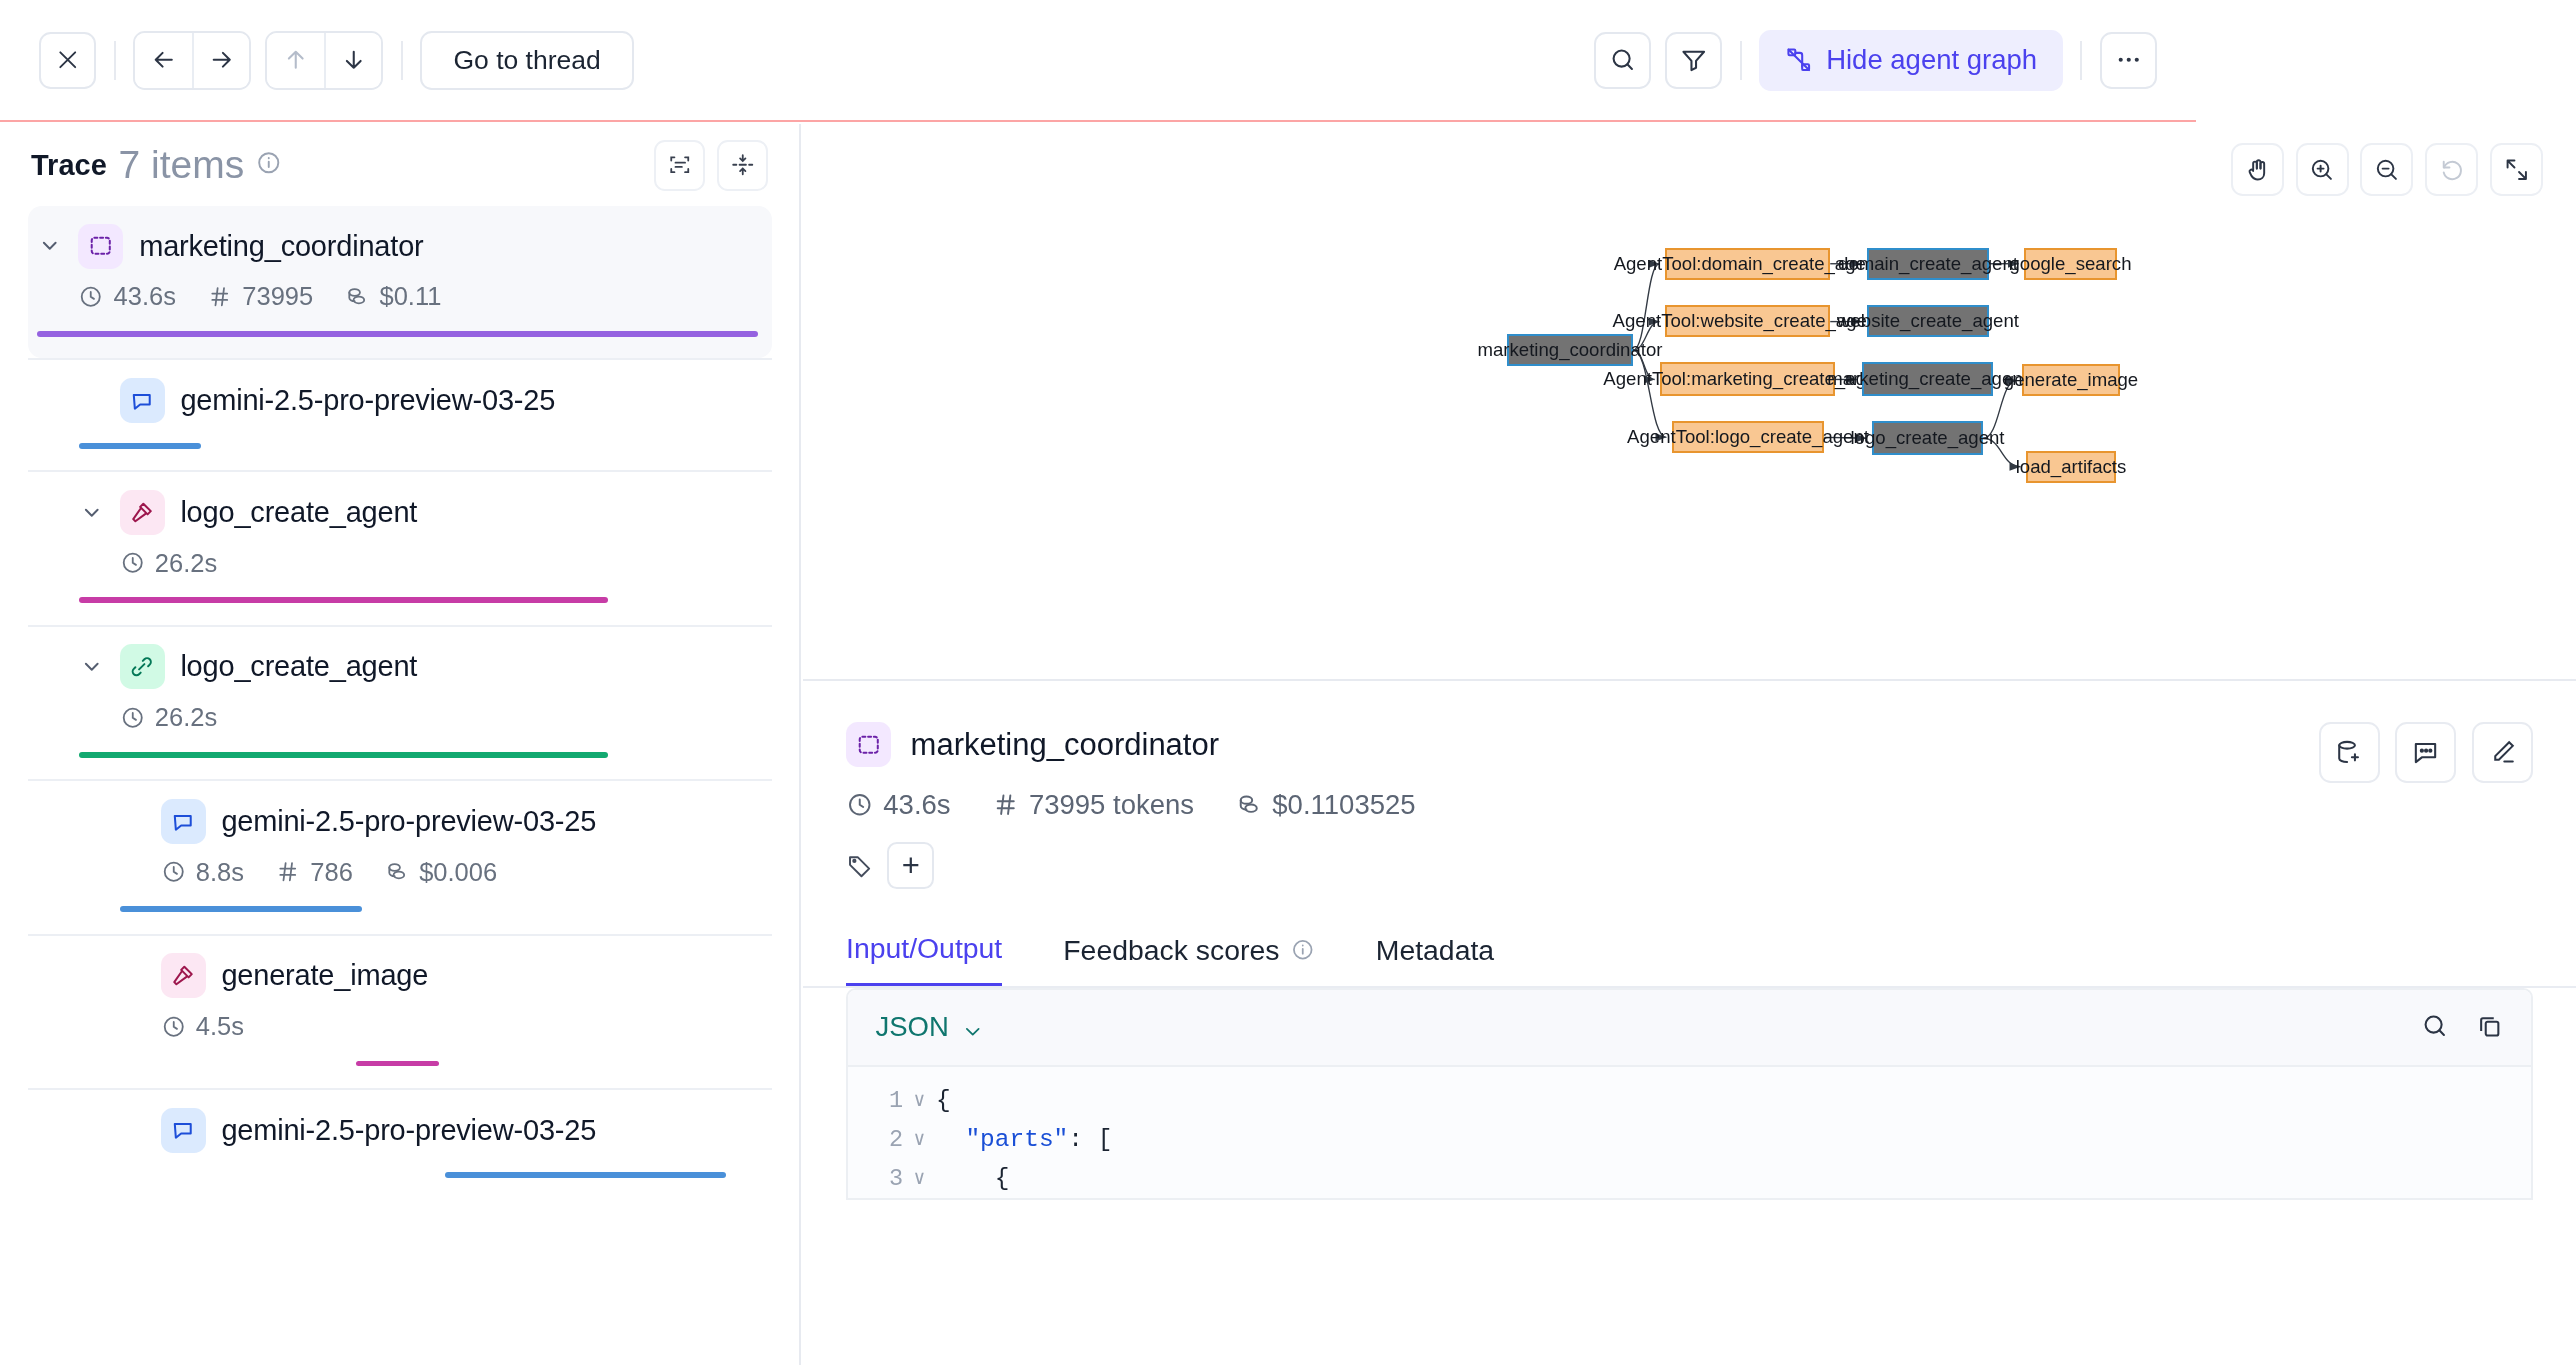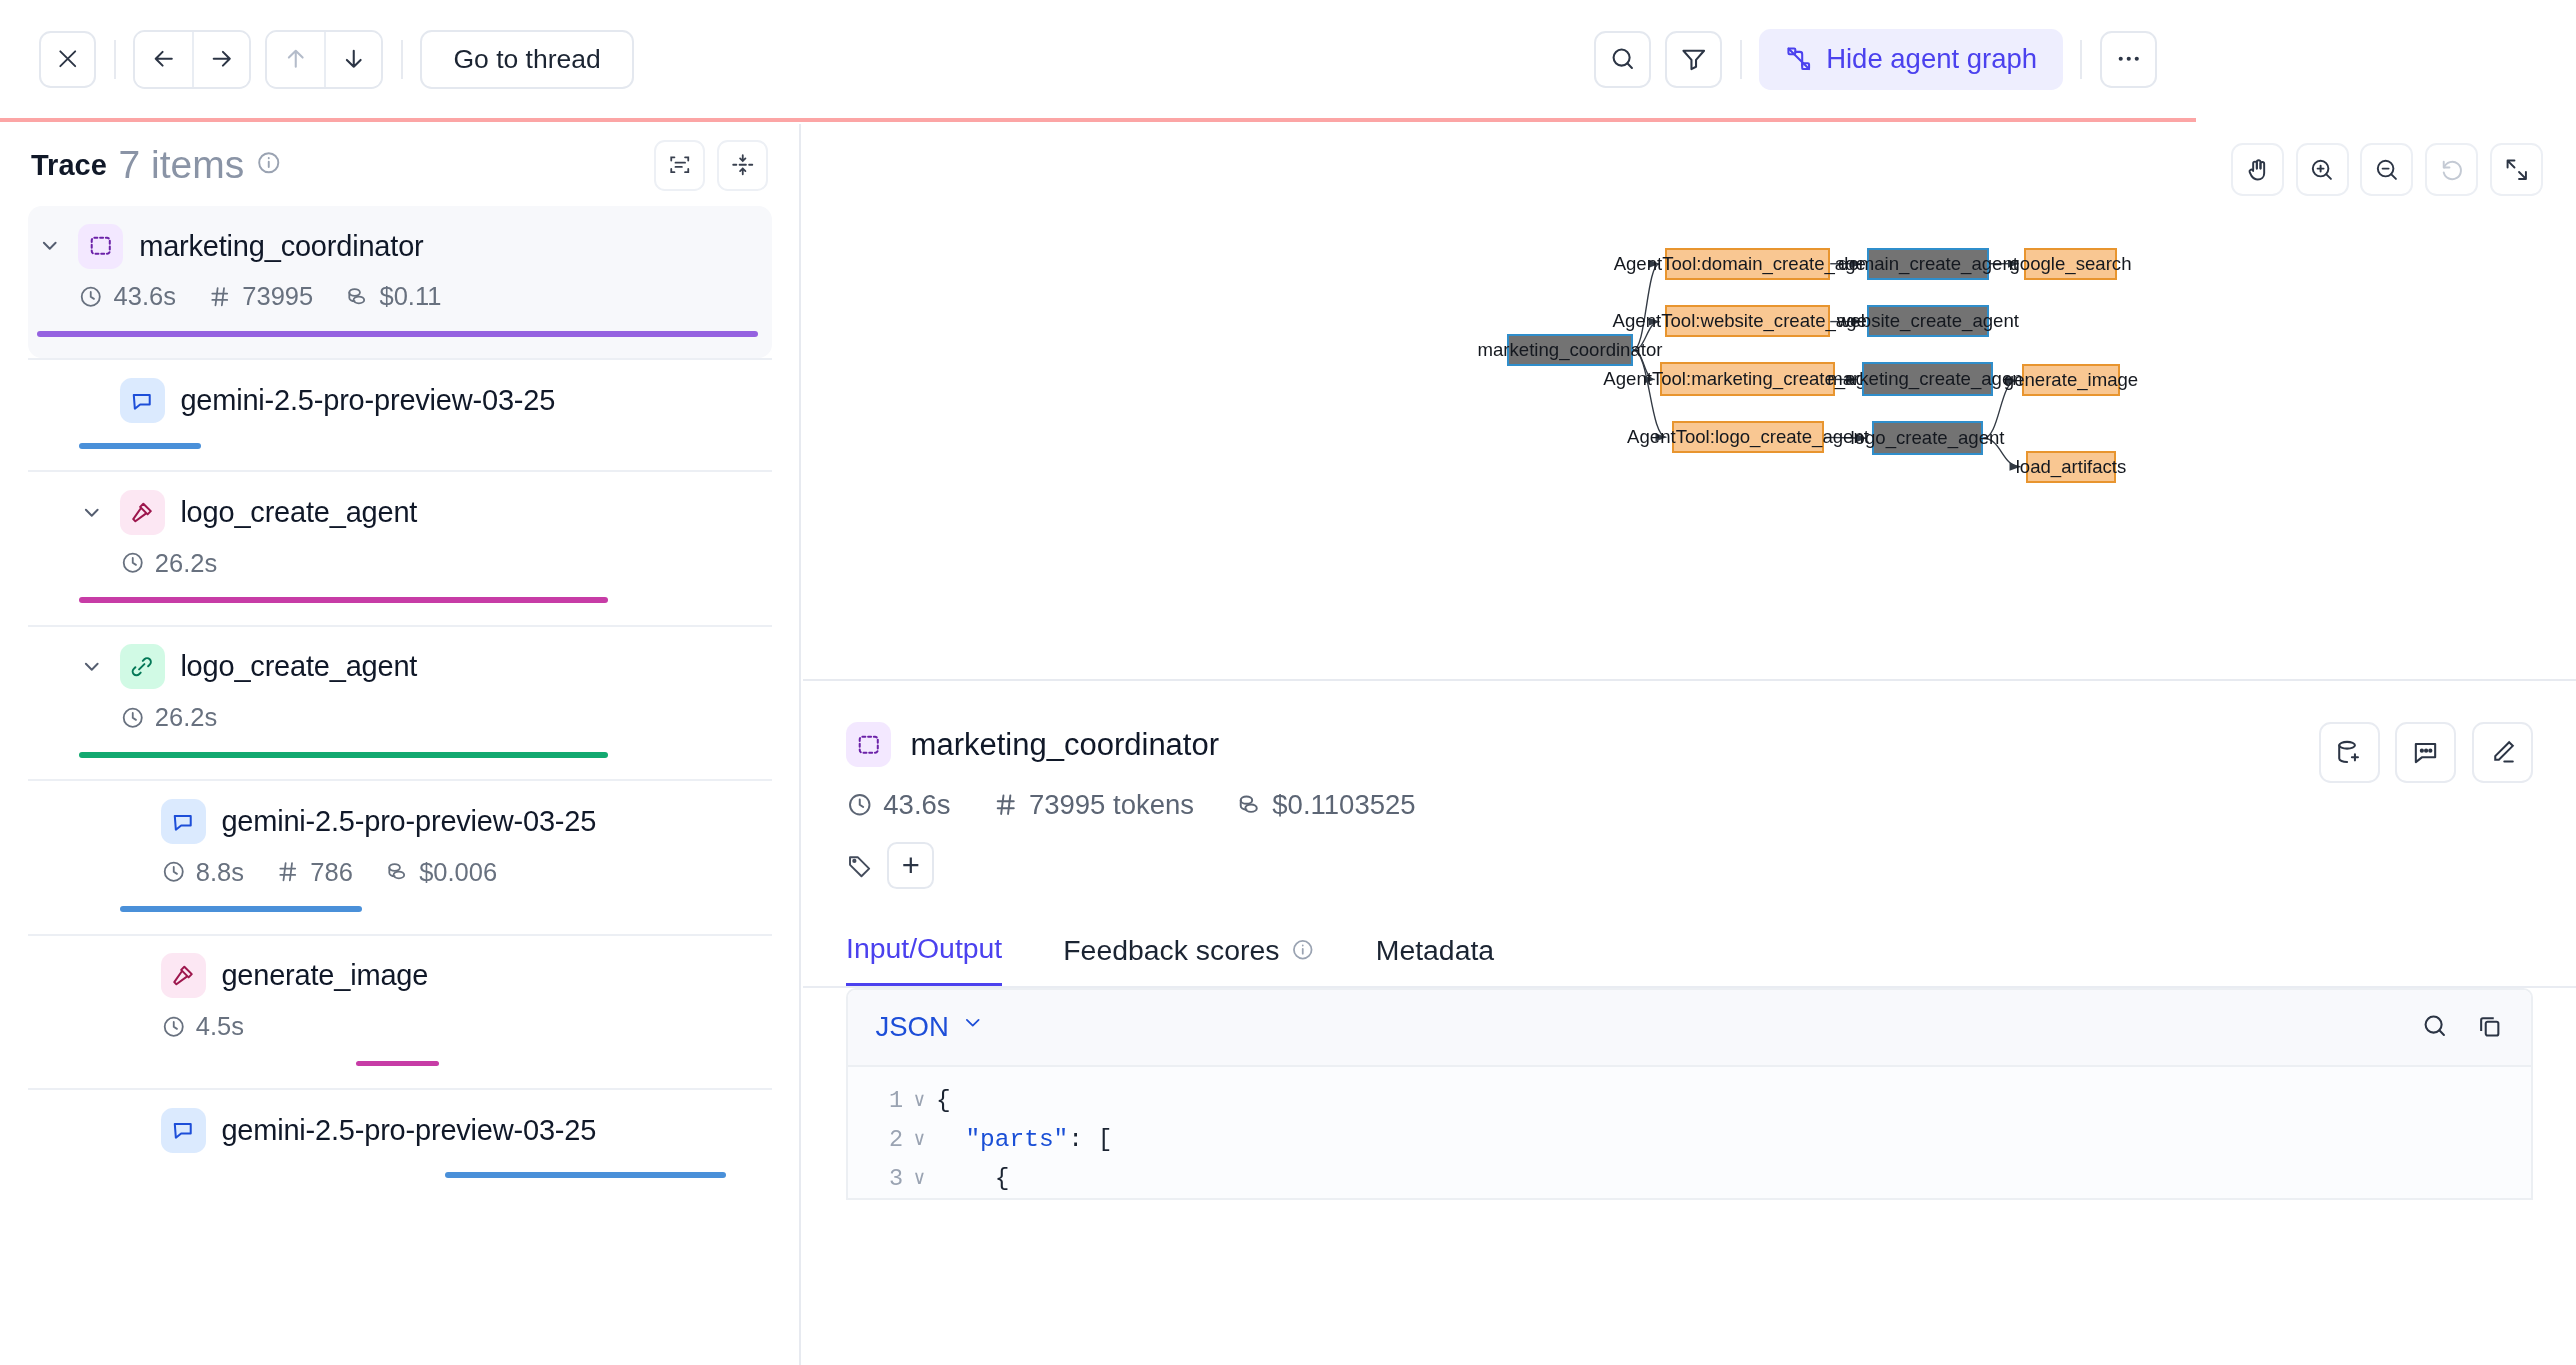--- a/index.html
+++ b/index.html
@@ -7,21 +7,21 @@
     width: 2576px; height: 1365px;
     font-family: "Liberation Sans", sans-serif;
     background: #ffffff;
     color: #1b2432;
     overflow: hidden;
   }
 
   
   .topbar {
     position: absolute; left: 0; top: 0; width: 2196px; height: 122px;
-    border-bottom: 4px solid #fca5a5;
+    border-bottom: 2px solid #fca5a5;
     display: flex; align-items: center;
     background: #fff;
   }
   .tb-left { display: flex; align-items: center; padding-left: 39px; gap: 0; }
   .tb-right { margin-left: auto; display: flex; align-items: center; padding-right: 39px; }
 
   .btn {
     border: 2px solid #e4e8ef; border-radius: 11.8px; background: #fff;
     display: flex; align-items: center; justify-content: center;
     cursor: pointer; color: #2c3545;
@@ -130,21 +130,21 @@
   .tab.active { color: #4b41ee; border-bottom: 3.9px solid #4b41ee; align-items: center; }
 
   .io-head { display: flex; align-items: center; padding: 0 43px; height: 90px; }
   .io-label { font-size: 28.4px; color: #1b2432; }
   .io-chev { margin-left: auto; color: #2c3545; cursor: pointer; }
 
   .code-wrap { margin: 0 43px; border: 2px solid #eceff3; border-radius: 9.8px 9.8px 0 0;
                overflow: hidden; }
   .code-bar { height: 77px; background: #f8f9fc; display: flex; align-items: center;
               padding: 0 27.5px; border-bottom: 2px solid #eceff3; }
-  .json-sel { display: flex; align-items: flex-start; gap: 11.8px; font-size: 27.5px; color: #1d4ed8;
+  .json-sel { display: flex; align-items: flex-end; gap: 11.8px; font-size: 27.5px; color: #0f766e;
               cursor: pointer; }
   .code-bar-icons { margin-left: auto; display: flex; gap: 27.5px; color: #2c3545; }
   .code-body { background: #fbfcfe; padding: 13.7px 0 0 0; font-family: "Liberation Mono", monospace;
                font-size: 24.5px; }
   .cline { display: flex; align-items: center; height: 39px; }
   .cnum { width: 55px; text-align: right; color: #9aa3b2; font-size: 23.5px; }
   .cfold { width: 33px; text-align: center; color: #9aa3b2; font-size: 19.6px; cursor: pointer; }
   .ctext { color: #1b2432; white-space: pre; }
   .ckey { color: #1a4fd6; }
 </style>

